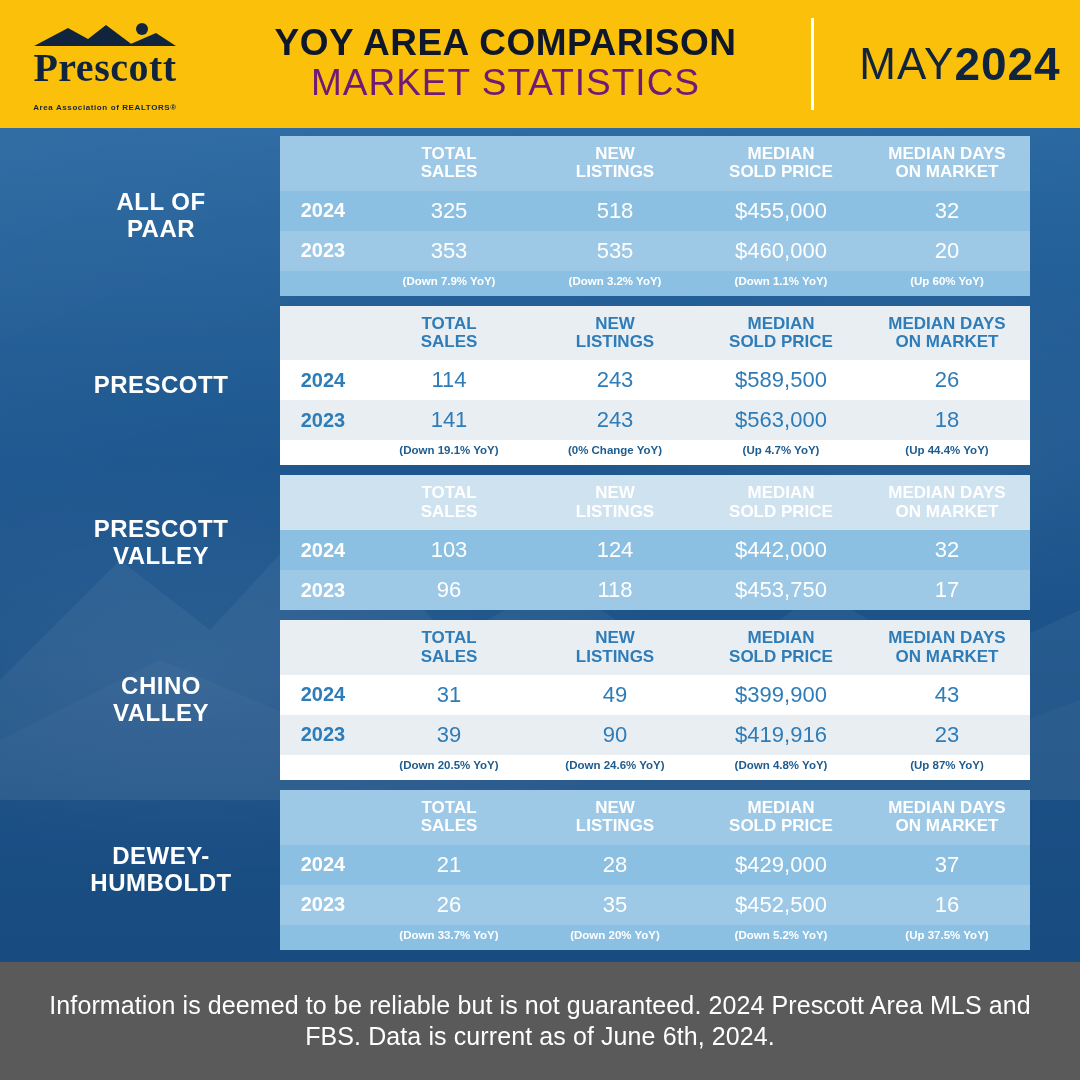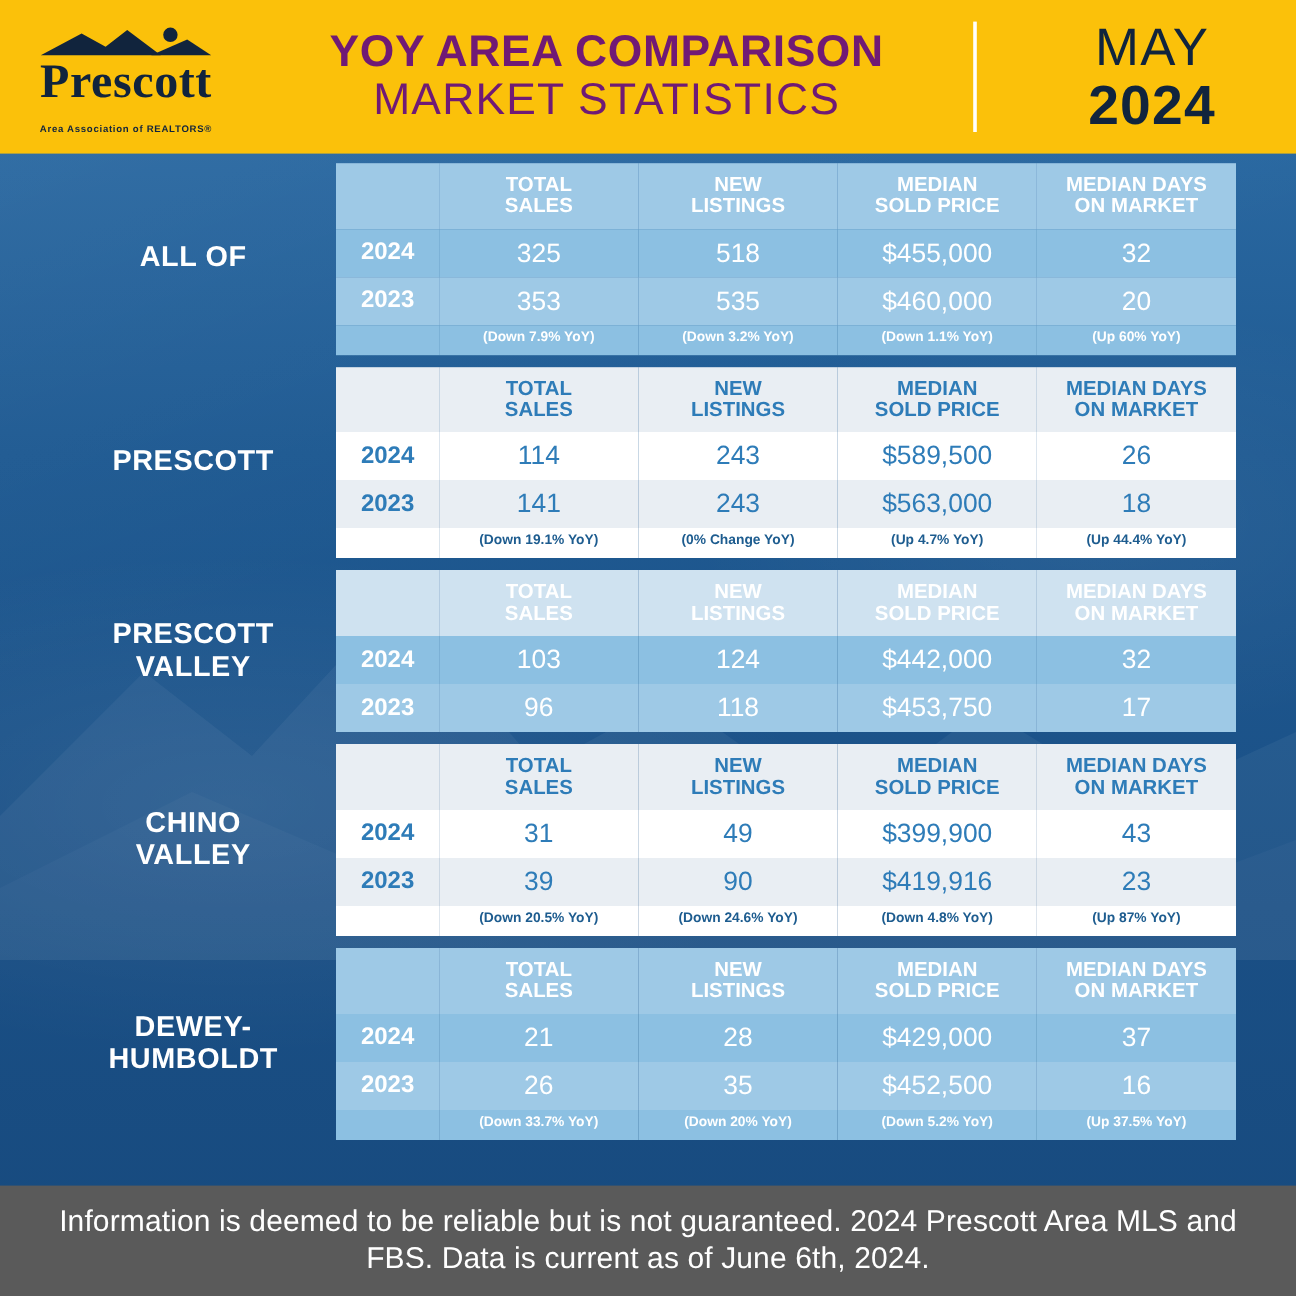--- a/index.html
+++ b/index.html
@@ -56,32 +56,32 @@
     margin-top: 15px;
     font-weight: bold;
   }
   #title-block {
     flex: 1;
     display: flex; flex-direction: column; align-items: center; justify-content: center;
     padding-right: 10px;
   }
   #title-line1 {
     font-size: 37px; font-weight: bold; letter-spacing: .5px;
-    color: #701a75; line-height: 1.05;
+    color: #0f172a; line-height: 1.05;
   }
   #title-line2 {
     font-size: 37px; font-weight: normal; letter-spacing: 1px;
     color: #701a75; line-height: 1.1;
   }
   #header-divider {
     width: 3px; height: 92px; background: #ffffff; margin: 0 26px 0 0;
   }
   #date-block {
     width: 240px;
-    display: flex; flex-direction: column; align-items: center; justify-content: center;
+    display: flex; flex-direction: row; align-items: center; justify-content: center;
   }
   #date-month { font-size: 44px; color: #11243d; letter-spacing: 1px; line-height: 1.05; }
   #date-year  { font-size: 46px; color: #11243d; font-weight: bold; letter-spacing: 1px; line-height: 1.05; }
 
   
   #sections {
     position: relative;
     z-index: 2;
     padding: 8px 50px 0 50px;
   }
@@ -147,21 +147,21 @@
   .styleC .row1 { background: #8cc0e2; }
   .styleC .row2 { background: #9ec9e6; }
   .styleC .data-row td { color: #ffffff; }
   .styleC .note-row { background: #8cc0e2; }
   .styleC .note-row td { color: #ffffff; }
 
   
   #footer {
     position: absolute;
     left: 0; right: 0; bottom: 0;
-    height: 92px;
+    height: 118px;
     background: #5a5a5a;
     color: #ffffff;
     display: flex; align-items: center; justify-content: center;
     text-align: center;
     z-index: 4;
   }
   #footer-text {
     font-size: 25px;
     line-height: 1.25;
     padding: 0 26px;
@@ -200,20 +200,21 @@
     <div id="date-block">
       <div id="date-month">MAY</div>
       <div id="date-year">2024</div>
     </div>
   </div>
 
   <div id="sections">
       <div class="section">
         <div class="section-label">
           <div>ALL OF</div>
+          <div>PAAR</div>
         </div>
         <table class="table styleA">
           <thead>
             <tr class="hdr-row">
               <th class="col-year"></th>
               <th class="col-d">
                 <div>TOTAL</div>
                 <div>SALES</div>
               </th>
               <th class="col-d">

